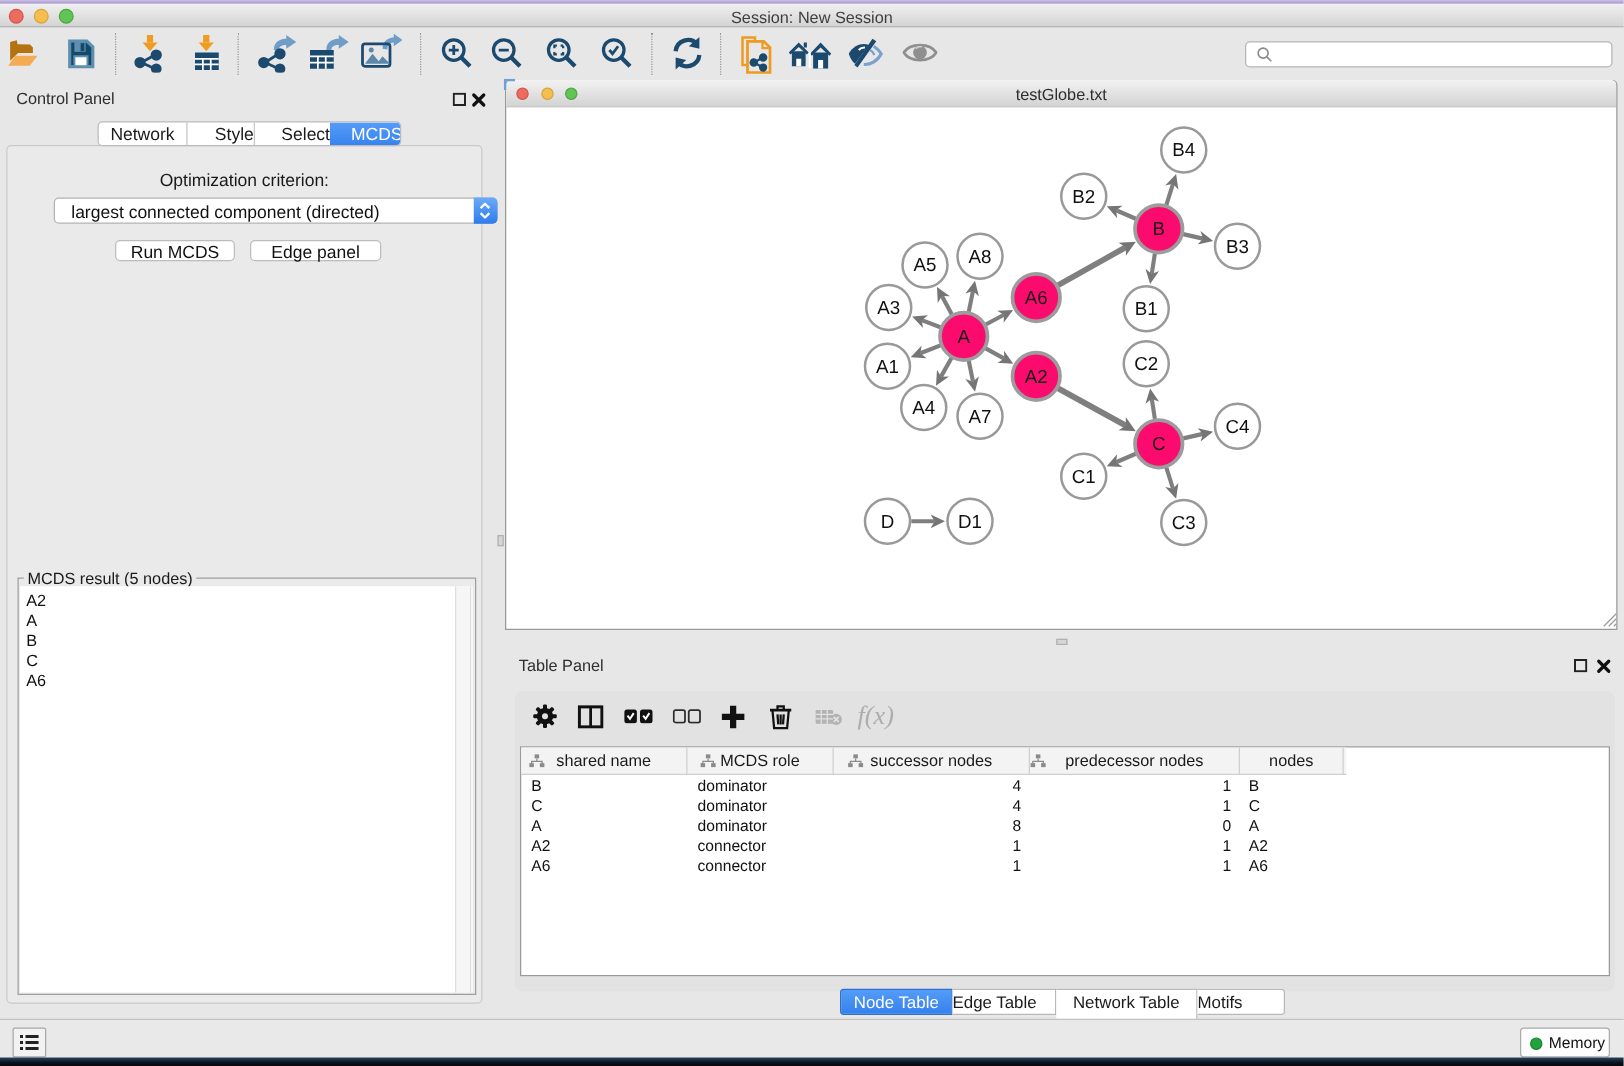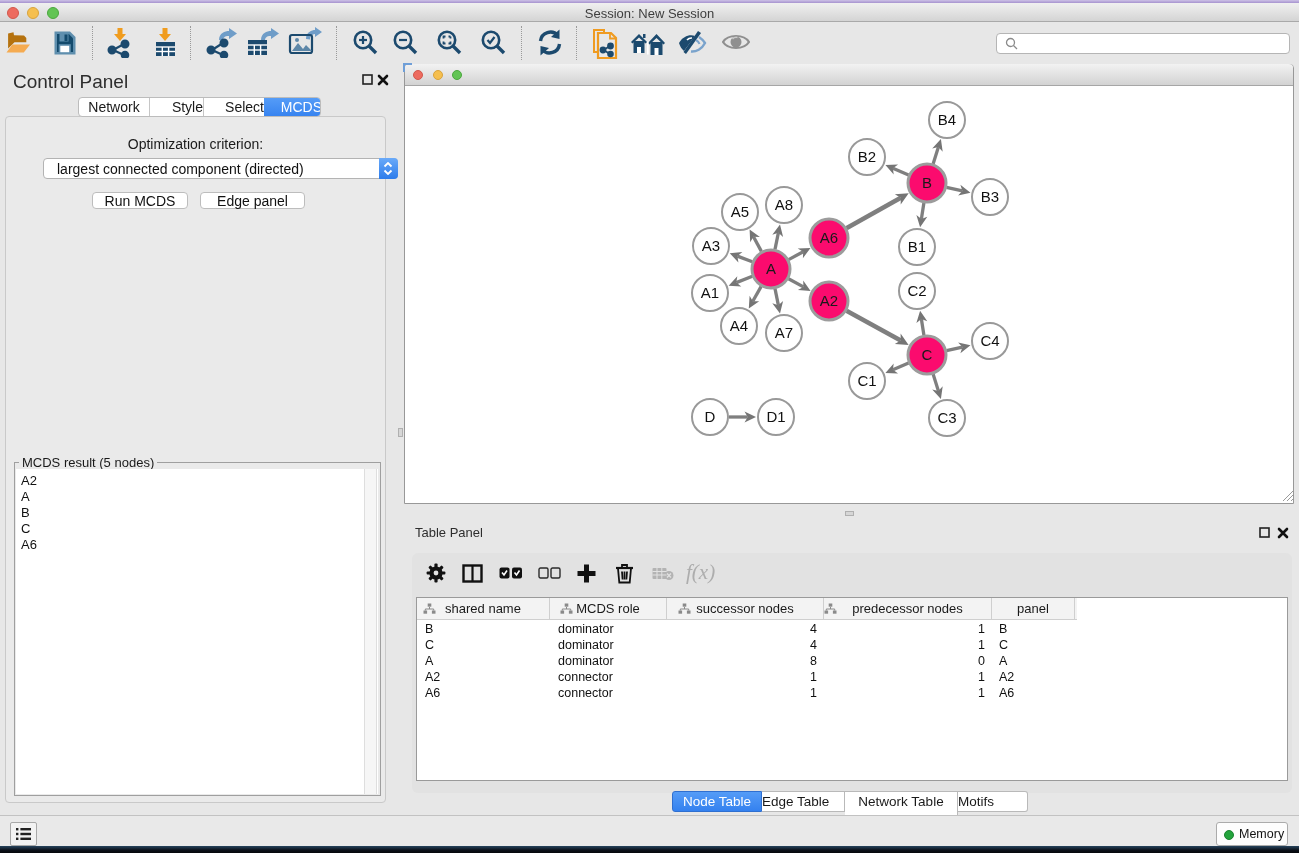--- a/index.html
+++ b/index.html
@@ -175,21 +175,21 @@
  <path d="M18 10 C20 11 21 12.5 21.5 14" fill="none" stroke="#7aa3cc" stroke-width="2"></path>
  <path d="M9 10 a6 6 0 0 1 5-2" fill="none" stroke="#fff" stroke-width="1.6"></path>
 </svg>
 
 <svg class="abs" style="left:722px;top:32px" width="28" height="20" viewBox="0 0 28 20">
  <path d="M1 10 C6 2 22 2 27 10 C22 18 6 18 1 10 z" fill="none" stroke="#8f8f8f" stroke-width="2.2"></path>
  <circle cx="14" cy="10" r="5.5" fill="#8f8f8f"></circle>
  <path d="M10.5 7 a5 5 0 0 1 5-1.5" fill="none" stroke="#c9c9c9" stroke-width="1.5"></path>
 </svg>
 
-<div class="abs" style="left:13px;top:71px;font-size:19px;color:#2e2e2e">Control Panel</div>
+<div class="abs" style="left:13px;top:71px;font-size:13px;color:#2e2e2e">Control Panel</div>
 
 <svg class="abs" style="left:362px;top:74px" width="11" height="11" viewBox="0 0 11 11">
     <rect x="1" y="1" width="9" height="9" fill="none" stroke="#222" stroke-width="1.6"></rect>
   </svg>
 <svg class="abs" style="left:377px;top:74px" width="12" height="12" viewBox="0 0 12 12">
     <path d="M2 2 L10 10 M10 2 L2 10" stroke="#111" stroke-width="2.6" stroke-linecap="round"></path>
   </svg>
 
 <div class="abs" style="left:5px;top:116px;width:381px;height:687px;background:#eaeaea;border:1px solid #c9c9c9;border-radius:4px"></div>
 
@@ -219,20 +219,21 @@
 <div class="abs" style="left:19px;top:455px;font-size:13px;color:#1a1a1a;background:#eaeaea;padding:0 3px">MCDS result (5 nodes)</div>
 <div class="abs" style="left:16px;top:469px;width:362px;height:325px;background:#fff"></div>
 <div class="abs" style="left:364px;top:469px;width:13px;height:325px;background:#f6f6f6;border-left:1px solid #dedede;border-right:1px solid #dedede"></div>
 <div class="abs" style="left:21px;top:473px;font-size:13px;color:#111;line-height:16px">A2<br>A<br>B<br>C<br>A6</div>
 
 <div class="abs" style="left:404px;top:64px;width:890px;height:440px;background:#fff;border:1px solid #989898;border-radius:4px 4px 0 0"></div>
 <div class="abs" style="left:405px;top:64px;width:888px;height:22px;background:linear-gradient(#f2f2f2,#d3d3d3);border-bottom:1px solid #a6a6a6;border-radius:4px 4px 0 0">
   <div class="abs" style="left:8px;top:6px;width:10px;height:10px;border-radius:50%;background:#ed6b5f;border:1px solid #d2574b"></div>
   <div class="abs" style="left:28px;top:6px;width:10px;height:10px;border-radius:50%;background:#f5bf4f;border:1px solid #d9a33c"></div>
   <div class="abs" style="left:47px;top:6px;width:10px;height:10px;border-radius:50%;background:#62c454;border:1px solid #4ba73e"></div>
+  <div class="abs" style="left:0;top:4px;width:888px;text-align:center;font-size:13px;color:#2e2e2e">testGlobe.txt</div>
 </div>
 <svg class="abs" style="left:403px;top:63px" width="10" height="10" viewBox="0 0 10 10">
     <path d="M1 9 V1 H9" fill="none" stroke="#6f9fd8" stroke-width="2"></path>
   </svg>
 
 <svg class="abs" style="left:1281px;top:489px" width="13" height="13" viewBox="0 0 13 13">
     <g stroke="#9a9a9a" stroke-width="1">
       <line x1="12" y1="2" x2="2" y2="12"></line>
       <line x1="12" y1="6" x2="6" y2="12"></line>
       <line x1="12" y1="10" x2="10" y2="12"></line>
@@ -391,21 +392,21 @@
 </svg>
 <div class="abs" style="left:686px;top:560px;font-family:'Liberation Serif',serif;font-style:italic;font-size:21px;color:#adadad">f(x)</div>
 
 <div class="abs" style="left:416px;top:597px;width:872px;height:184px;background:#fff;border:1px solid #9a9a9a"></div>
 
 <div class="abs" style="left:417px;top:598px;width:660px;height:22px;background:#f3f3f3;border-bottom:1px solid #cfcfcf;font-size:13px;color:#1a1a1a">
   <div class="abs" style="left:0;top:0;width:133px;height:22px;border-right:1px solid #cfcfcf;text-align:center;line-height:21px">shared name</div>
   <div class="abs" style="left:133px;top:0;width:117px;height:22px;border-right:1px solid #cfcfcf;text-align:center;line-height:21px">MCDS role</div>
   <div class="abs" style="left:250px;top:0;width:157px;height:22px;border-right:1px solid #cfcfcf;text-align:center;line-height:21px">successor nodes</div>
   <div class="abs" style="left:407px;top:0;width:168px;height:22px;border-right:1px solid #cfcfcf;text-align:center;line-height:21px">predecessor nodes</div>
-  <div class="abs" style="left:575px;top:0;width:83px;height:22px;border-right:1px solid #cfcfcf;text-align:center;line-height:21px">panel</div>
+  <div class="abs" style="left:575px;top:0;width:83px;height:22px;border-right:1px solid #cfcfcf;text-align:center;line-height:21px">nodes</div>
 </div>
 
 <svg class="abs" style="left:423px;top:603px" width="13" height="12" viewBox="0 0 13 12">
     <g fill="#8a8a8a">
       <rect x="4.7" y="0.5" width="3.6" height="3.2"></rect>
       <rect x="0.5" y="7.5" width="3.6" height="3.2"></rect>
       <rect x="8.9" y="7.5" width="3.6" height="3.2"></rect>
     </g>
     <path d="M6.5 4 v2 M2.3 7.5 v-1.5 h8.4 v1.5" fill="none" stroke="#8a8a8a" stroke-width="1"></path>
   </svg>

